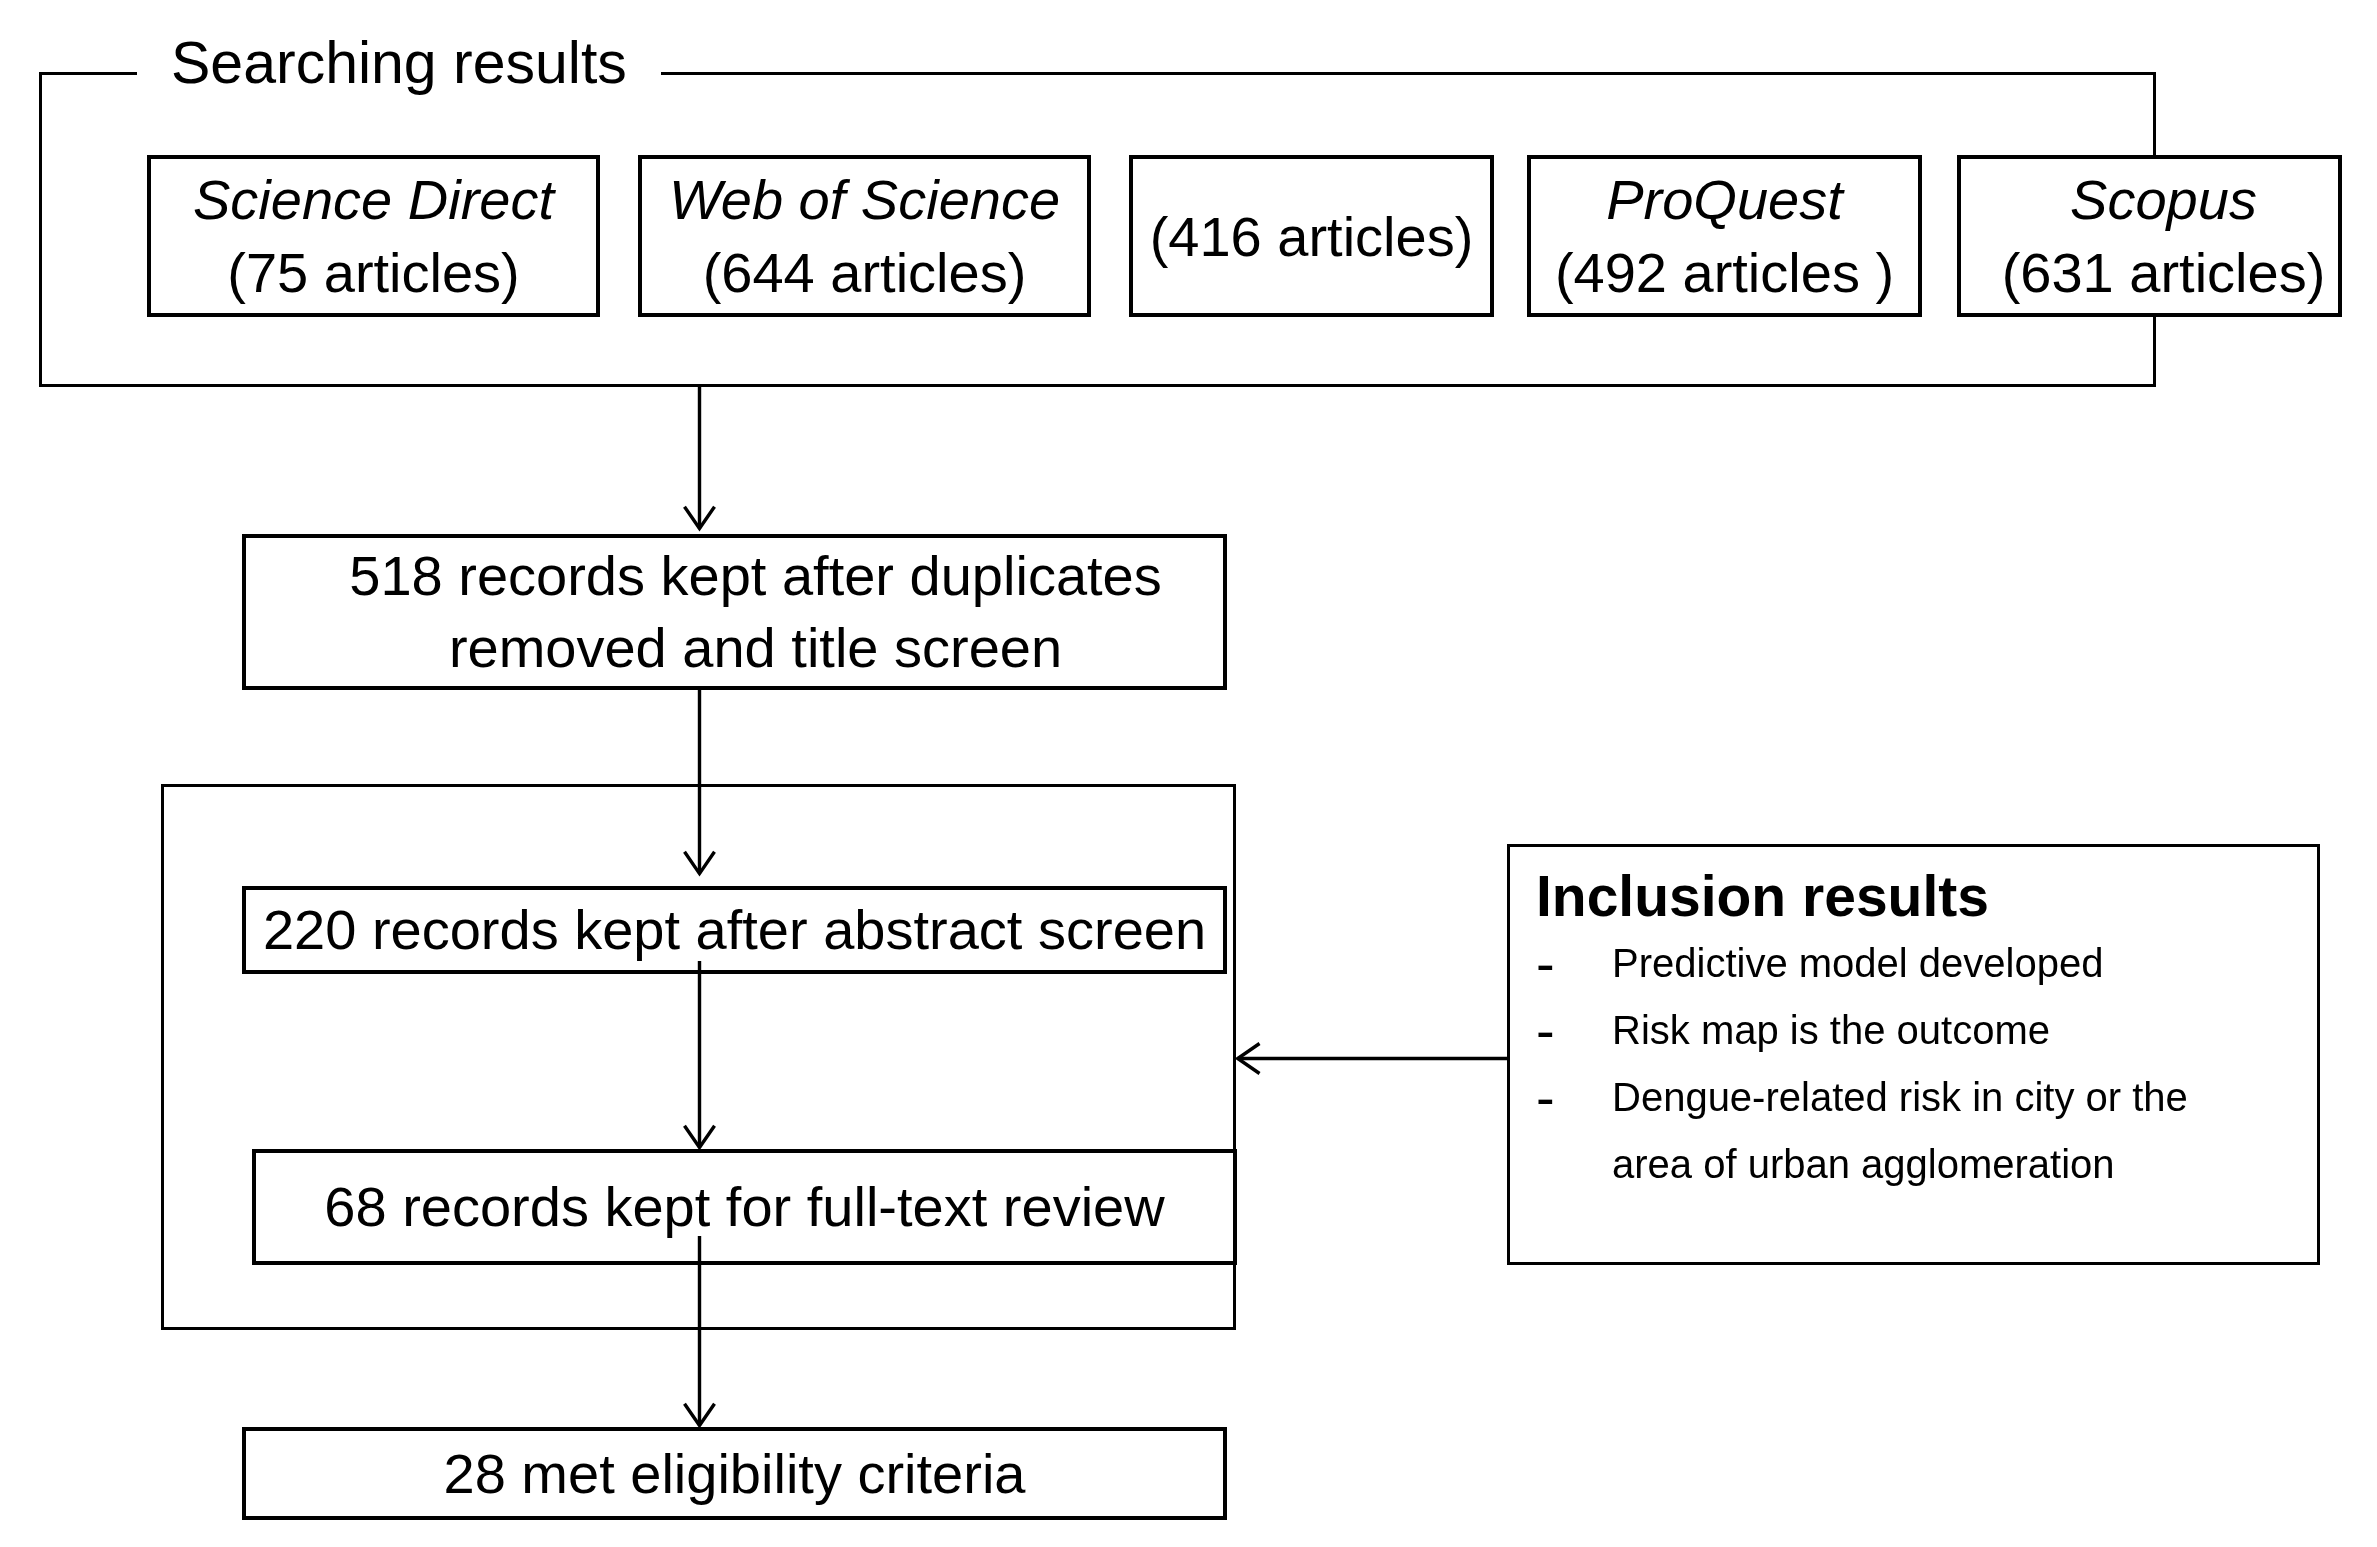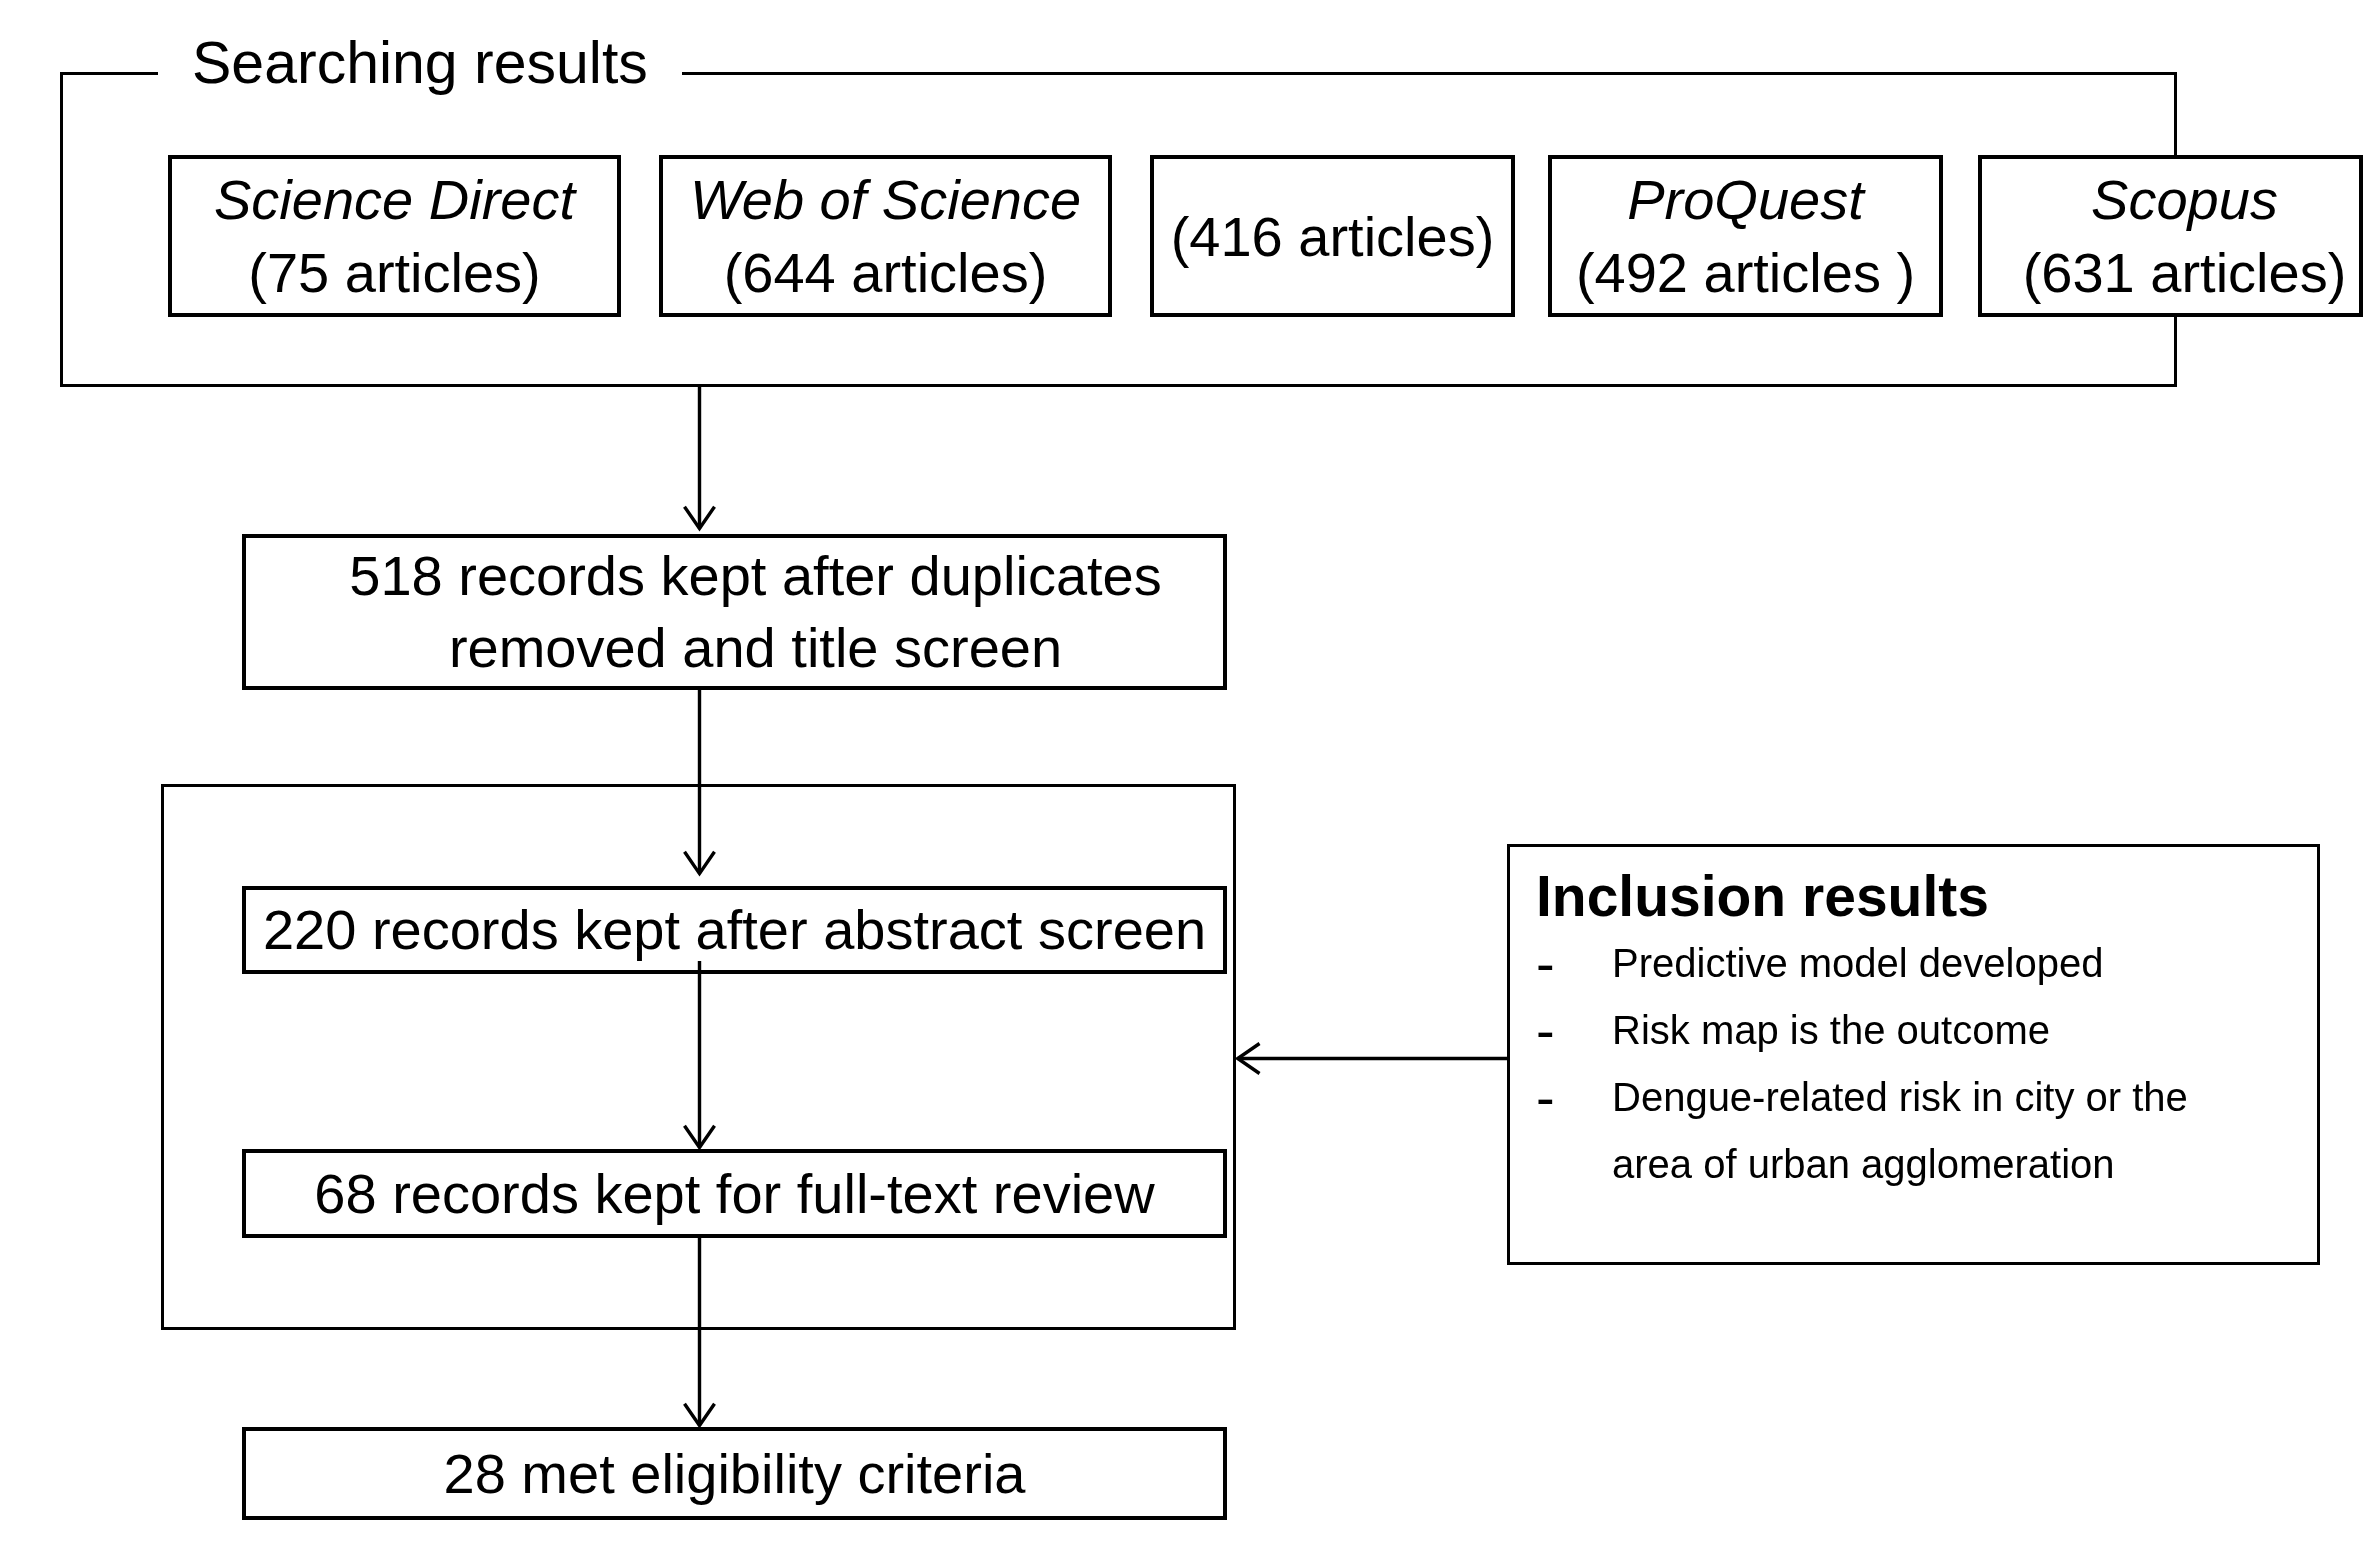--- a/index.html
+++ b/index.html
@@ -40,21 +40,21 @@
   .inclusion-item .dash { width:76px; font-size:56px; line-height:67px; }
   .inclusion-item .item-text { width:651px; font-size:40px; line-height:67px; }
   .arrow { position:absolute; overflow:visible; }
   .arrow polyline, .arrow line { stroke:#000; stroke-width:5; fill:none; }
 </style>
 </head>
 <body>
 
 <div class="canvas">
 
-  <div class="group" style="left:60px; top:72px; width:2117px; height:315px;">
+  <div class="group" style="left:39px; top:72px; width:2117px; height:315px;">
     <div class="group-label">Searching results</div>
 
     <div class="box source-box" style="left:65px; top:80px; width:453px; height:162px;">
       <span class="source-name">Science Direct</span>
       <span class="source-count">(75 articles)</span>
     </div>
 
     <div class="box source-box" style="left:556px; top:80px; width:453px; height:162px;">
       <span class="source-name">Web of Science</span>
       <span class="source-count">(644 articles)</span>
@@ -78,21 +78,21 @@
   <div class="group" style="left:161px; top:784px; width:1075px; height:546px;"></div>
 
   <div class="box" style="left:202px; top:534px; width:985px; height:156px;padding-left:42px;">
     <span class="step-text wrap-2line">518 records kept after duplicates removed and title screen</span>
   </div>
 
   <div class="box" style="left:202px; top:886px; width:985px; height:88px;">
     <span class="step-text one-line">220 records kept after abstract screen</span>
   </div>
 
-  <div class="box" style="left:202px; top:1149px; width:985px; height:89px;">
+  <div class="box" style="left:212px; top:1149px; width:985px; height:116px;">
     <span class="step-text one-line">68 records kept for full-text review</span>
   </div>
 
   <div class="box" style="left:202px; top:1427px; width:985px; height:93px;">
     <span class="step-text one-line">28 met eligibility criteria</span>
   </div>
 
   <div class="inclusion" style="left:1507px; top:844px; width:813px; height:421px;">
     <div class="inclusion-title">Inclusion results</div>
     <div class="inclusion-item">

